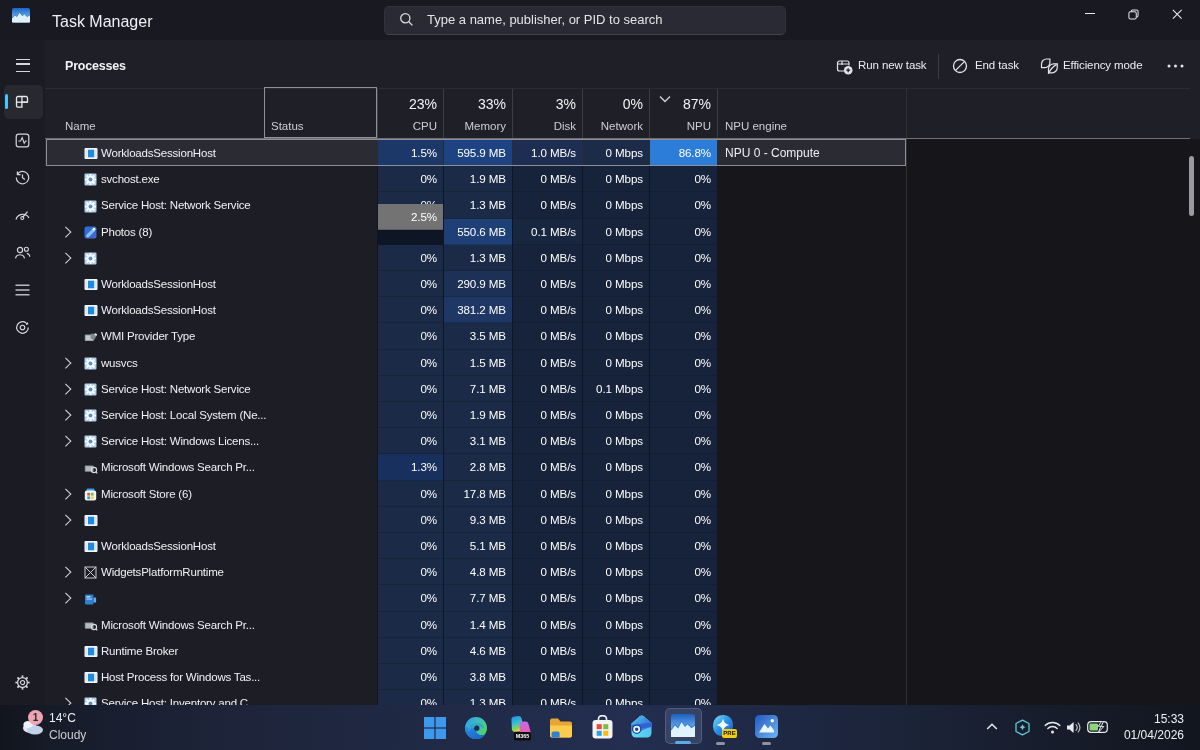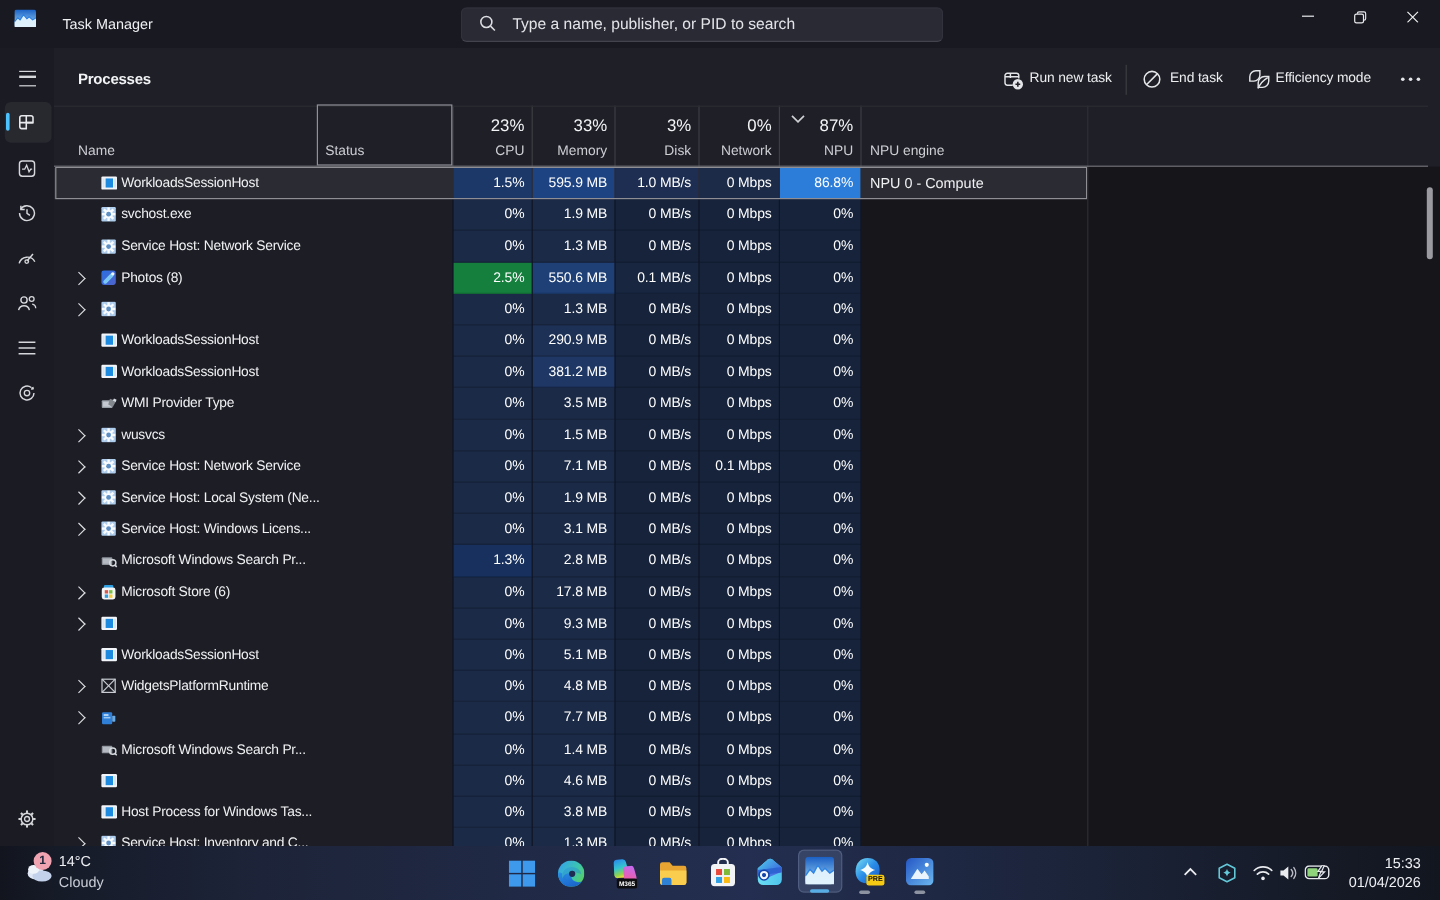--- a/index.html
+++ b/index.html
@@ -35,21 +35,21 @@
     <defs>
       <linearGradient id="tmg" x1="0" y1="0" x2="0" y2="1">
         <stop offset="0" stop-color="#1b63c8"></stop>
         <stop offset="1" stop-color="#9fd9f6"></stop>
       </linearGradient>
     </defs>
     <rect width="19" height="17" rx="2" fill="url(#tmg)"></rect>
     <path d="M0 12 L3 8 5 10 8 5 11 9 13 7 16 10 19 8 V17 H0 Z" fill="#e3f3fc" opacity="0.95"></path>
     <path d="M0 12 L3 8 5 10 8 5 11 9 13 7 16 10 19 8" fill="none" stroke="#2a7de1" stroke-width="1"></path>
   </svg>
-<div class="abs" style="left:52px;top:13px;font-size:12px;color:#eff0f2">Task Manager</div>
+<div class="abs" style="left:52px;top:13px;font-size:16px;color:#eff0f2">Task Manager</div>
 <div class="abs" style="left:384px;top:6px;width:402px;height:29px;border-radius:5px;background:#2a2a35;border:1px solid #32323d;border-bottom-color:#43434e;box-sizing:border-box"></div>
 <svg class="abs" style="left:399px;top:12px" width="15" height="15" viewBox="0 0 15 15">
     <circle cx="6.3" cy="6.3" r="4.6" fill="none" stroke="#dcdde1" stroke-width="1.3"></circle>
     <line x1="9.8" y1="9.8" x2="13.4" y2="13.4" stroke="#dcdde1" stroke-width="1.3"></line>
   </svg>
 <div class="abs" style="left:427px;top:12px;font-size:13px;color:#e3e4e8">Type a name, publisher, or PID to search</div>
 <div class="abs" style="left:1085px;top:13px;width:10px;height:1.3px;background:#e9eaec"></div>
 <svg class="abs" style="left:1127.5px;top:9px" width="11" height="11" viewBox="0 0 12 12">
     <rect x="1" y="3" width="8" height="8" rx="1.6" fill="none" stroke="#e9eaec" stroke-width="1.1"></rect>
     <path d="M3.4 2.6 a1.6 1.6 0 0 1 1.6 -1.6 h4.4 a1.6 1.6 0 0 1 1.6 1.6 v4.4 a1.6 1.6 0 0 1 -1.6 1.6" fill="none" stroke="#e9eaec" stroke-width="1.1"></path>
@@ -218,21 +218,21 @@
             <linearGradient id="pg" x1="0" y1="0" x2="1" y2="1">
               <stop offset="0" stop-color="#2b6ee0"></stop>
               <stop offset="1" stop-color="#4f64cc"></stop>
             </linearGradient>
           </defs>
           <rect x="0.5" y="0.5" width="12" height="12" rx="2" fill="url(#pg)"></rect>
           <rect x="4.9" y="1.6" width="3.2" height="11" rx="1.6" fill="#7cc8f5" transform="rotate(45 6.5 7)"></rect>
           <circle cx="10" cy="3.2" r="1.4" fill="#f0f6fc"></circle>
         </svg></div>
 <div class="abs rowname" style="left:101px;top:218.6px;width:170px;height:26.2px">Photos (8)</div>
-<div class="cell" style="left:378px;top:219px;width:65px;height:26.2px;background:#15803d">2.5%</div>
+<div class="cell" style="left:378px;top:204px;width:65px;height:26.2px;background:#737373">2.5%</div>
 <div class="cell" style="left:444px;top:218.6px;width:68px;height:26.2px;background:#1e4077">550.6 MB</div>
 <div class="cell" style="left:513px;top:218.6px;width:69px;height:26.2px;background:#18263f">0.1 MB/s</div>
 <div class="cell" style="left:583px;top:218.6px;width:66px;height:26.2px;background:#16233b">0 Mbps</div>
 <div class="cell" style="left:650px;top:218.6px;width:67px;height:26.2px;background:#16233b">0%</div>
 <div class="chev" style="left:62px;top:253.8px"></div>
 <div class="abs" style="left:84px;top:251.0px;width:14px;height:14px"><svg width="13" height="13" viewBox="0 0 13 13">
           <rect x="0.5" y="0.5" width="12" height="12" rx="1" fill="#aecdec"></rect>
           <g fill="#f8fbff">
             <circle cx="6.5" cy="6.5" r="3.4"></circle>
             <rect x="5.5" y="0.9" width="2" height="11.2"></rect>
@@ -441,20 +441,21 @@
 <div class="cell" style="left:444px;top:611.6px;width:68px;height:26.2px;background:#1b2a46">1.4 MB</div>
 <div class="cell" style="left:513px;top:611.6px;width:69px;height:26.2px;background:#16233b">0 MB/s</div>
 <div class="cell" style="left:583px;top:611.6px;width:66px;height:26.2px;background:#16233b">0 Mbps</div>
 <div class="cell" style="left:650px;top:611.6px;width:67px;height:26.2px;background:#16233b">0%</div>
 <div class="abs" style="left:84px;top:644.0px;width:14px;height:14px"><svg width="14" height="13" viewBox="0 0 14 13">
           <rect x="0.5" y="1" width="13" height="11" rx="1" fill="#f2f6fa"></rect>
           <rect x="4" y="2.7" width="6.2" height="7.6" fill="#1d8ae0"></rect>
           <rect x="1.4" y="2.7" width="1.8" height="7.6" fill="#d8e6f2"></rect>
           <rect x="11" y="2.7" width="1.6" height="7.6" fill="#d8e6f2"></rect>
         </svg></div>
+<div class="abs rowname" style="left:101px;top:637.8px;width:170px;height:26.2px">Runtime Broker</div>
 <div class="cell" style="left:378px;top:637.8px;width:65px;height:26.2px;background:#1b2a46">0%</div>
 <div class="cell" style="left:444px;top:637.8px;width:68px;height:26.2px;background:#1b2a46">4.6 MB</div>
 <div class="cell" style="left:513px;top:637.8px;width:69px;height:26.2px;background:#16233b">0 MB/s</div>
 <div class="cell" style="left:583px;top:637.8px;width:66px;height:26.2px;background:#16233b">0 Mbps</div>
 <div class="cell" style="left:650px;top:637.8px;width:67px;height:26.2px;background:#16233b">0%</div>
 <div class="abs" style="left:84px;top:670.2px;width:14px;height:14px"><svg width="14" height="13" viewBox="0 0 14 13">
           <rect x="0.5" y="1" width="13" height="11" rx="1" fill="#f2f6fa"></rect>
           <rect x="4" y="2.7" width="6.2" height="7.6" fill="#1d8ae0"></rect>
           <rect x="1.4" y="2.7" width="1.8" height="7.6" fill="#d8e6f2"></rect>
           <rect x="11" y="2.7" width="1.6" height="7.6" fill="#d8e6f2"></rect>

